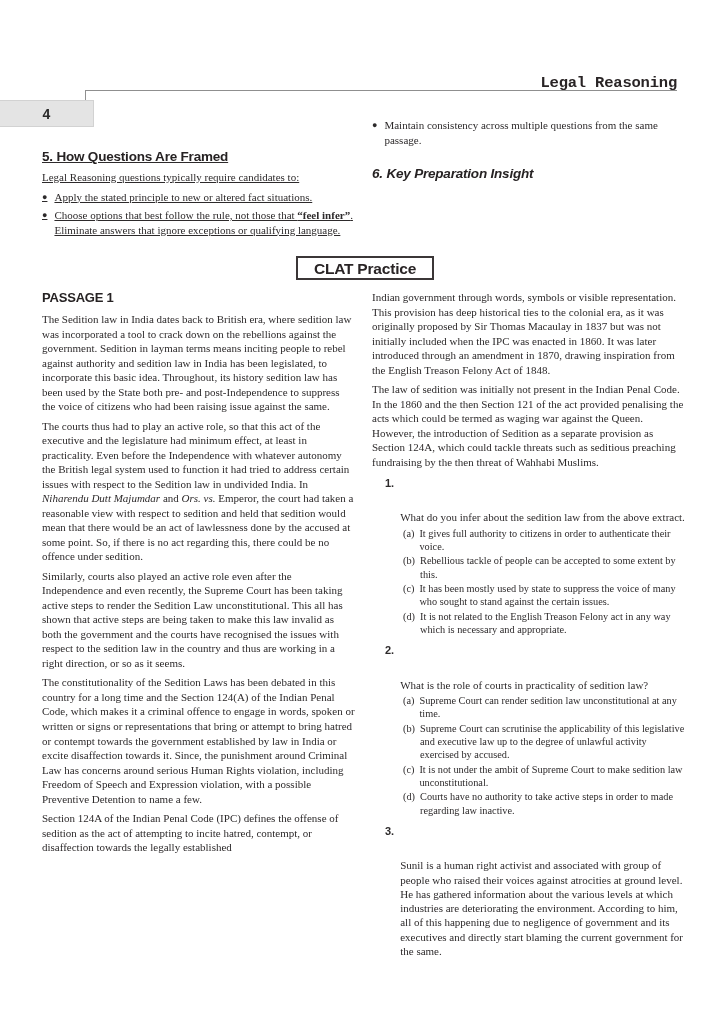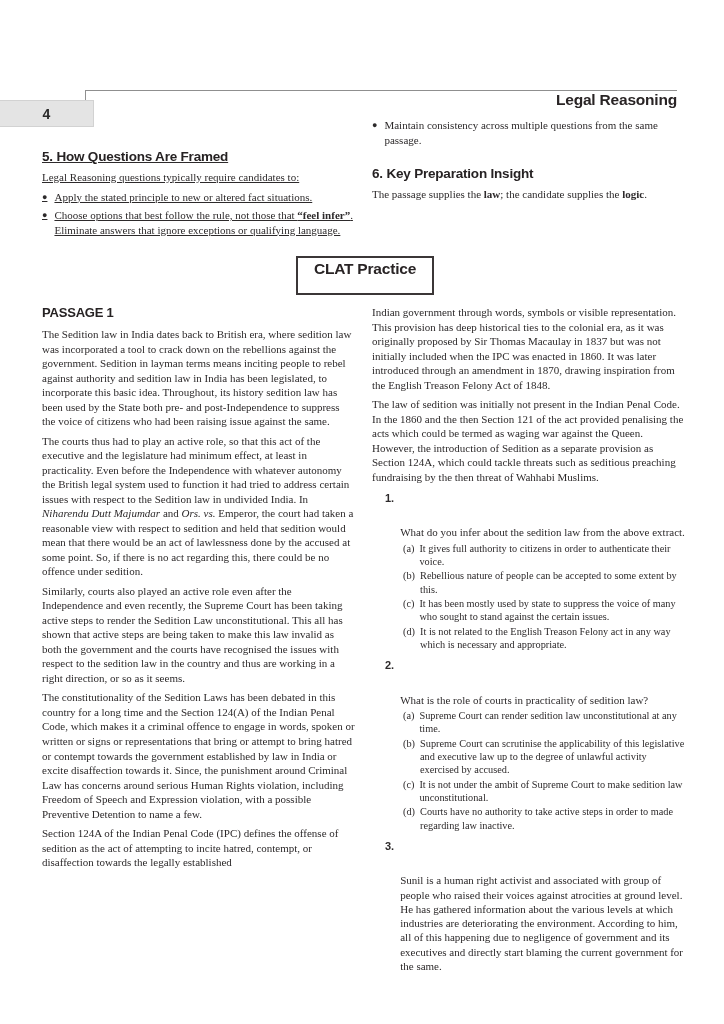--- a/index.html
+++ b/index.html
@@ -16,45 +16,45 @@
   
   .header-line { position:absolute; left:85px; right:47px; top:90px; height:1px; background:#8f8f8f; }
   .header-tick { position:absolute; left:85px; top:90px; width:1px; height:18px; background:#8f8f8f; }
   .pagenum-box {
     position:absolute; left:0; top:100px; width:94px; height:27px;
     background:#e4e4e4; border:1px solid #d2d2d2; border-left:none;
     display:flex; align-items:center; justify-content:center;
   }
   .pagenum { font-family:"Liberation Sans", sans-serif; font-weight:700; font-size:14px; color:#2a2a2a; }
   .header-title {
-    position:absolute; right:47px; top:91px;
-    font-family:Liberation Sans, sans-serif; font-weight:700; font-size:15.5px;
+    position:absolute; right:47px; top:74px;
+    font-family:Liberation Mono, monospace; font-weight:700; font-size:15.5px;
     color:#292425; letter-spacing:-0.2px;
   }
 
   
   .content { position:absolute; left:42px; top:118px; width:646px; }
   .cols { display:flex; gap:17px; align-items:flex-start; }
   .col-l { width:313px; }
   .col-r { width:316px; }
 
   h2.sec {
     font-family:"Liberation Sans", sans-serif; font-weight:700; font-size:13.5px;
     color:#262223; letter-spacing:-0.2px; margin-bottom:6px;
   }
   .intro-left { margin-top:31px;text-decoration:underline; }
   .para { font-size:11px; line-height:1.32; margin-bottom:5px; }
   .bullet { display:flex; gap:7px; margin-bottom:4px; font-size:11px; line-height:1.32; }
   .bullet .dot { font-size:9px; padding-top:2px; color:#2d2a2b; }
-  .intro-right .sec { margin-top:19px; }
+  .intro-right .sec { margin-top:19px;font-style:italic; }
 
   
   .banner-row { display:flex; justify-content:center; margin:15px 0 10px; }
   .banner {
-    border:2px solid #3b3637; padding:2px 16px 15px;
+    border:2px solid #3b3637; padding:2px 16px 0;
     font-family:"Liberation Sans", sans-serif; font-weight:700; font-size:15.5px;
     color:#292425; letter-spacing:-0.2px; background:#ffffff;
   }
 
   
   .passage-title {
     font-family:"Liberation Sans", sans-serif;
     font-weight:700; font-size:13px; color:#262223; margin-bottom:7px; letter-spacing:-0.2px;
   }
 
@@ -98,21 +98,20 @@
       </div>
       <div class="col-r intro-right">
         <div id="intro-right-bullets">
             <div class="bullet">
               <span class="dot">●</span>
               <div class="bullet-text"><span>Maintain consistency across multiple questions from the same passage.</span></div>
             </div>
           </div>
         <h2 class="sec">6. Key Preparation Insight</h2>
         <div id="intro-right-paras">
-            <div class="para"><span>The passage supplies the </span><span style="font-weight: 700;">law</span><span>; the candidate supplies the </span><span style="font-weight: 700;">logic</span><span>.</span></div>
           </div>
       </div>
     </div>
 
     <div class="banner-row">
       <div class="banner">CLAT Practice</div>
     </div>
 
     <div class="cols">
       <div class="col-l">
@@ -136,21 +135,21 @@
                 <span class="q-num">1.</span>
                 <div class="q-text">What do you infer about the sedition law from the above extract.</div>
               </div>
               <div class="options">
                 <div class="option">
                   <span class="opt-label">(a)</span>
                   <div class="opt-text">It gives full authority to citizens in order to authenticate their voice.</div>
                 </div>
                 <div class="option">
                   <span class="opt-label">(b)</span>
-                  <div class="opt-text">Rebellious nature of people can be accepted to some extent by this.</div>
+                  <div class="opt-text">Rebellious tackle of people can be accepted to some extent by this.</div>
                 </div>
                 <div class="option">
                   <span class="opt-label">(c)</span>
                   <div class="opt-text">It has been mostly used by state to suppress the voice of many who sought to stand against the certain issues.</div>
                 </div>
                 <div class="option">
                   <span class="opt-label">(d)</span>
                   <div class="opt-text">It is not related to the English Treason Felony act in any way which is necessary and appropriate.</div>
                 </div>
               </div>

